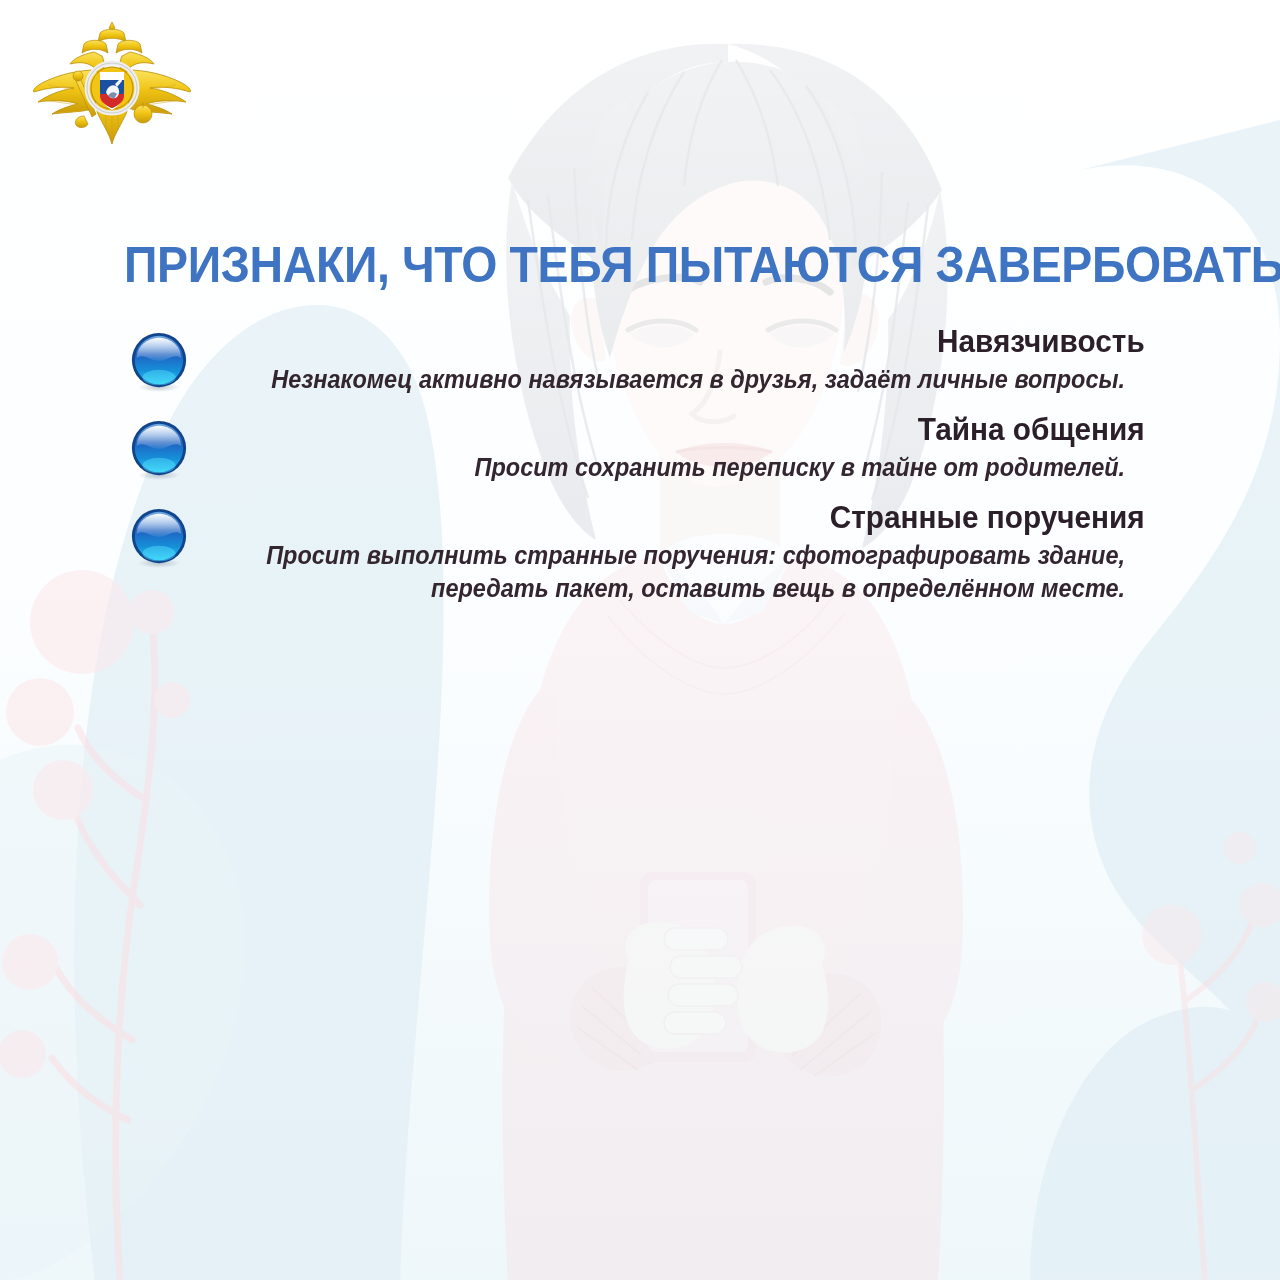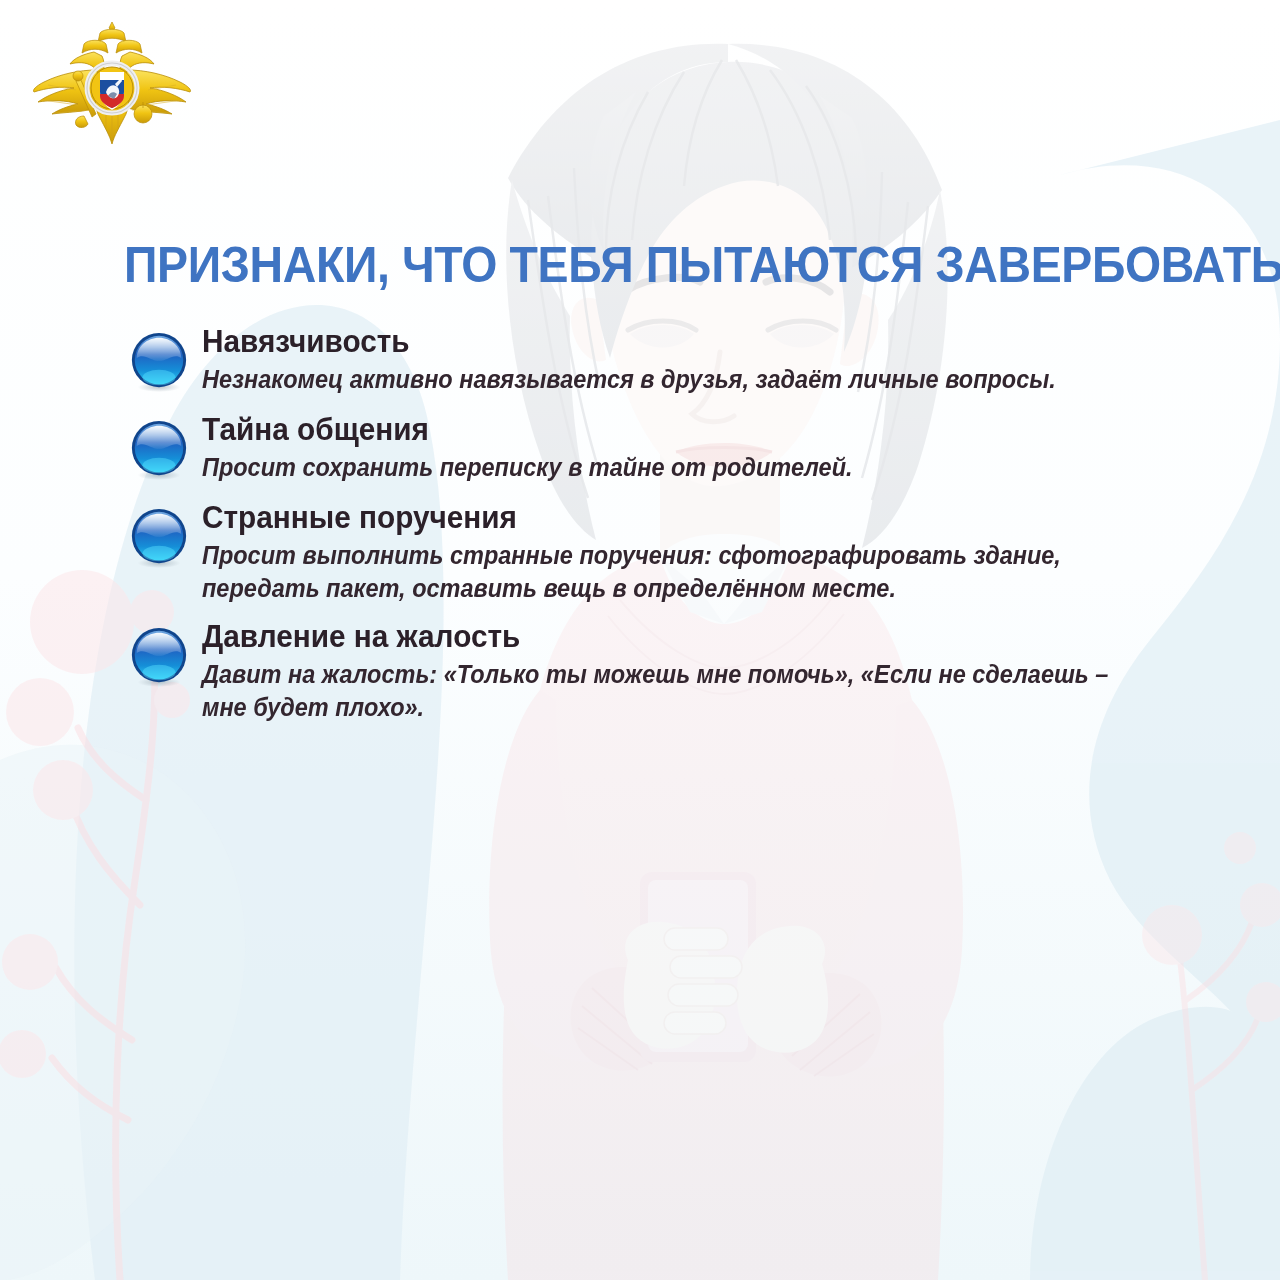--- a/index.html
+++ b/index.html
@@ -64,20 +64,21 @@
   .list {
     position: absolute;
     left: 124px;
     top: 322px;
     width: 1060px;
   }
   .item {
     position: relative;
     padding-left: 78px;
     margin-bottom: 14px;
+    text-align: right;
   }
   .item.tall { margin-bottom: 12px; }
 
   .orb {
     position: absolute;
     left: 4px;
     top: 9px;
     width: 62px;
     height: 62px;
   }
@@ -425,29 +426,16 @@
           <circle cx="32" cy="30" r="28" fill="#10458c"></circle>
           <circle cx="32" cy="30" r="25" fill="url(#orbBody1)"></circle>
           <path d="M9,28 C9,16 20,7 32,7 C44,7 55,16 55,28 C48,22 40,31 32,31 C24,31 16,22 9,28 Z" fill="url(#orbGloss1)"></path>
           <ellipse cx="32" cy="48" rx="17" ry="8" fill="#58e0ff" opacity="0.45"></ellipse>
         </svg>
       </span>
       <div class="item-title">Странные поручения</div>
       <div class="item-desc">Просит выполнить странные поручения: сфотографировать здание, передать пакет, оставить вещь в определённом месте.</div>
     </div>
 
-    <div class="item tall">
-      <span class="orb">
-        <svg viewBox="0 0 64 64" xmlns="http://www.w3.org/2000/svg">
-          <ellipse cx="32" cy="58" rx="22" ry="5" fill="url(#orbShadow1)"></ellipse>
-          <circle cx="32" cy="30" r="28" fill="#10458c"></circle>
-          <circle cx="32" cy="30" r="25" fill="url(#orbBody1)"></circle>
-          <path d="M9,28 C9,16 20,7 32,7 C44,7 55,16 55,28 C48,22 40,31 32,31 C24,31 16,22 9,28 Z" fill="url(#orbGloss1)"></path>
-          <ellipse cx="32" cy="48" rx="17" ry="8" fill="#58e0ff" opacity="0.45"></ellipse>
-        </svg>
-      </span>
-      <div class="item-title">Давление на жалость</div>
-      <div class="item-desc">Давит на жалость: «Только ты можешь мне помочь», «Если не сделаешь – мне будет плохо».</div>
-    </div>
 
 
   </div>
 </div>
 
 </body></html>

